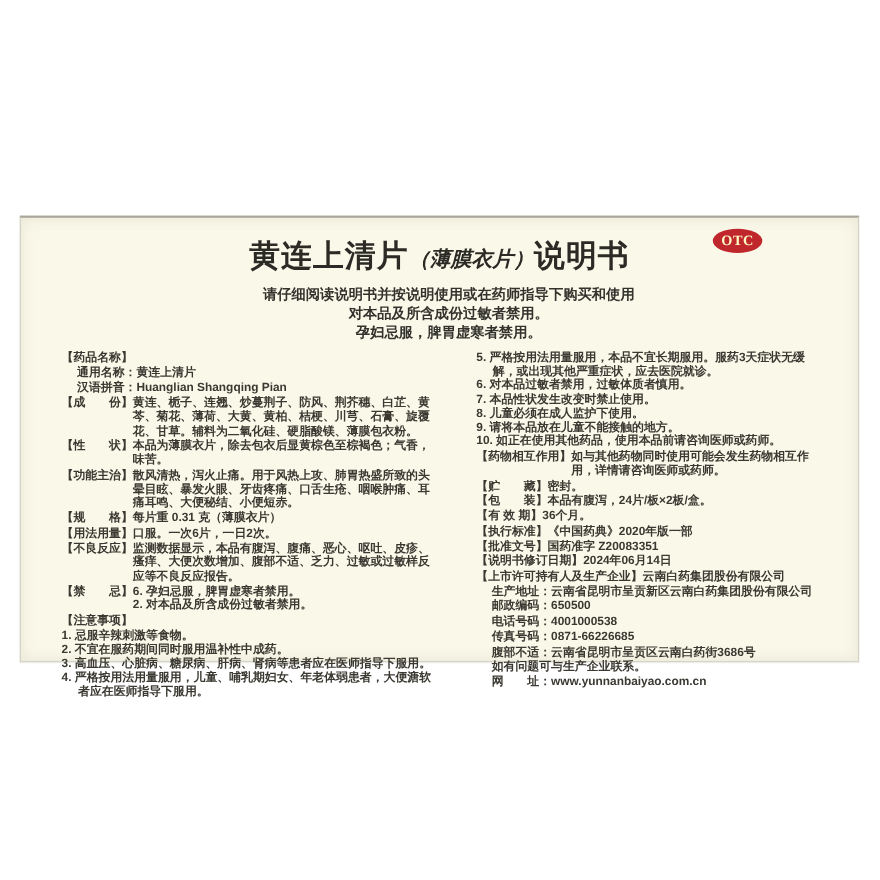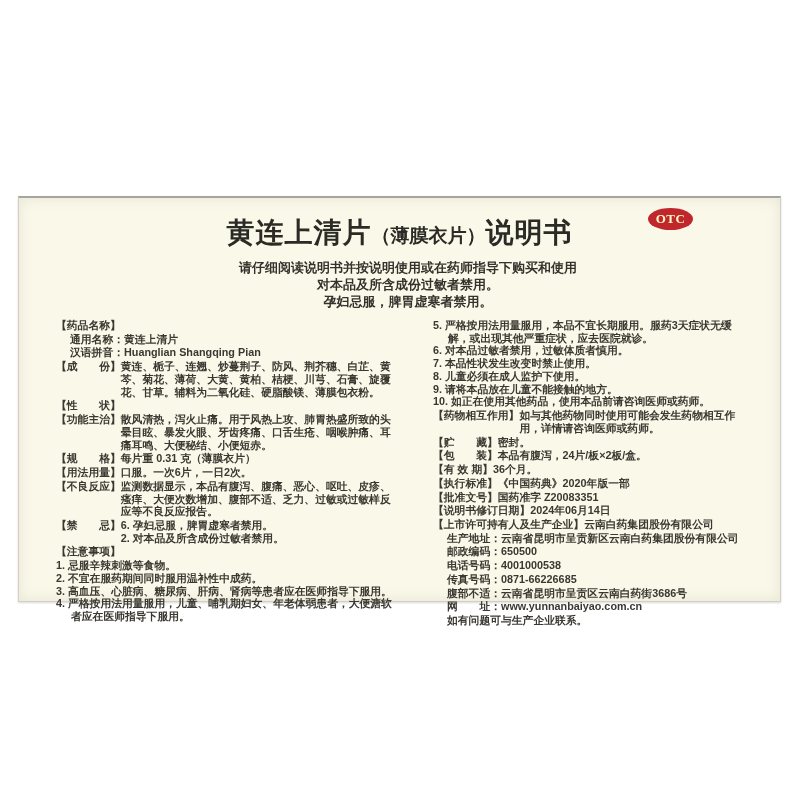--- a/index.html
+++ b/index.html
@@ -41,21 +41,21 @@
     letter-spacing: 0.5px;
   }
   .title-row {
     margin-top: 16px;
     text-align: center;
     font-weight: bold;
     color: #2b2a25;
     white-space: nowrap;
   }
   .t-big  { font-size: 28px; letter-spacing: 1px; }
-  .t-mid  { font-size: 19px; letter-spacing: 0px; }
+  .t-mid  { font-size: 19px; letter-spacing: 0px; font-style: italic; }
   .notices {
     margin-top: 7px;
     text-align: center;
     font-size: 13px;
     font-weight: bold;
     line-height: 17px;
     color: #33322c;
     margin-left: 17px;
   }
   .cols {
@@ -106,20 +106,23 @@
           </div>
         </div>
         <div class="row">
           <span class="lbl">【成　　份】</span>
           <div class="txt">
             <div>黄连、栀子、连翘、炒蔓荆子、防风、荆芥穗、白芷、黄芩、菊花、薄荷、大黄、黄柏、桔梗、川芎、石膏、旋覆花、甘草。辅料为二氧化硅、硬脂酸镁、薄膜包衣粉。</div>
           </div>
         </div>
         <div class="row">
           <span class="lbl">【性　　状】</span>
+          <div class="txt">
+            <div>本品为薄膜衣片，除去包衣后显黄棕色至棕褐色；气香，味苦。</div>
+          </div>
         </div>
         <div class="row">
           <span class="lbl">【功能主治】</span>
           <div class="txt">
             <div>散风清热，泻火止痛。用于风热上攻、肺胃热盛所致的头晕目眩、暴发火眼、牙齿疼痛、口舌生疮、咽喉肿痛、耳痛耳鸣、大便秘结、小便短赤。</div>
           </div>
         </div>
         <div class="row">
           <span class="lbl">【规　　格】</span>
           <div class="txt">
@@ -237,23 +240,23 @@
             <div>传真号码：0871-66226685</div>
           </div>
         </div>
         <div class="row">
           <div class="txt ind">
             <div>腹部不适：云南省昆明市呈贡区云南白药街3686号</div>
           </div>
         </div>
         <div class="row">
           <div class="txt ind">
+            <div>如有问题可与生产企业联系。</div>
+          </div>
+        </div>
+        <div class="row">
+          <div class="txt ind">
             <div>网　　址：www.yunnanbaiyao.com.cn</div>
-          </div>
-        </div>
-        <div class="row">
-          <div class="txt ind">
-            <div>如有问题可与生产企业联系。</div>
           </div>
         </div>
       </div>
   </div>
 </div>
 
 </body></html>

